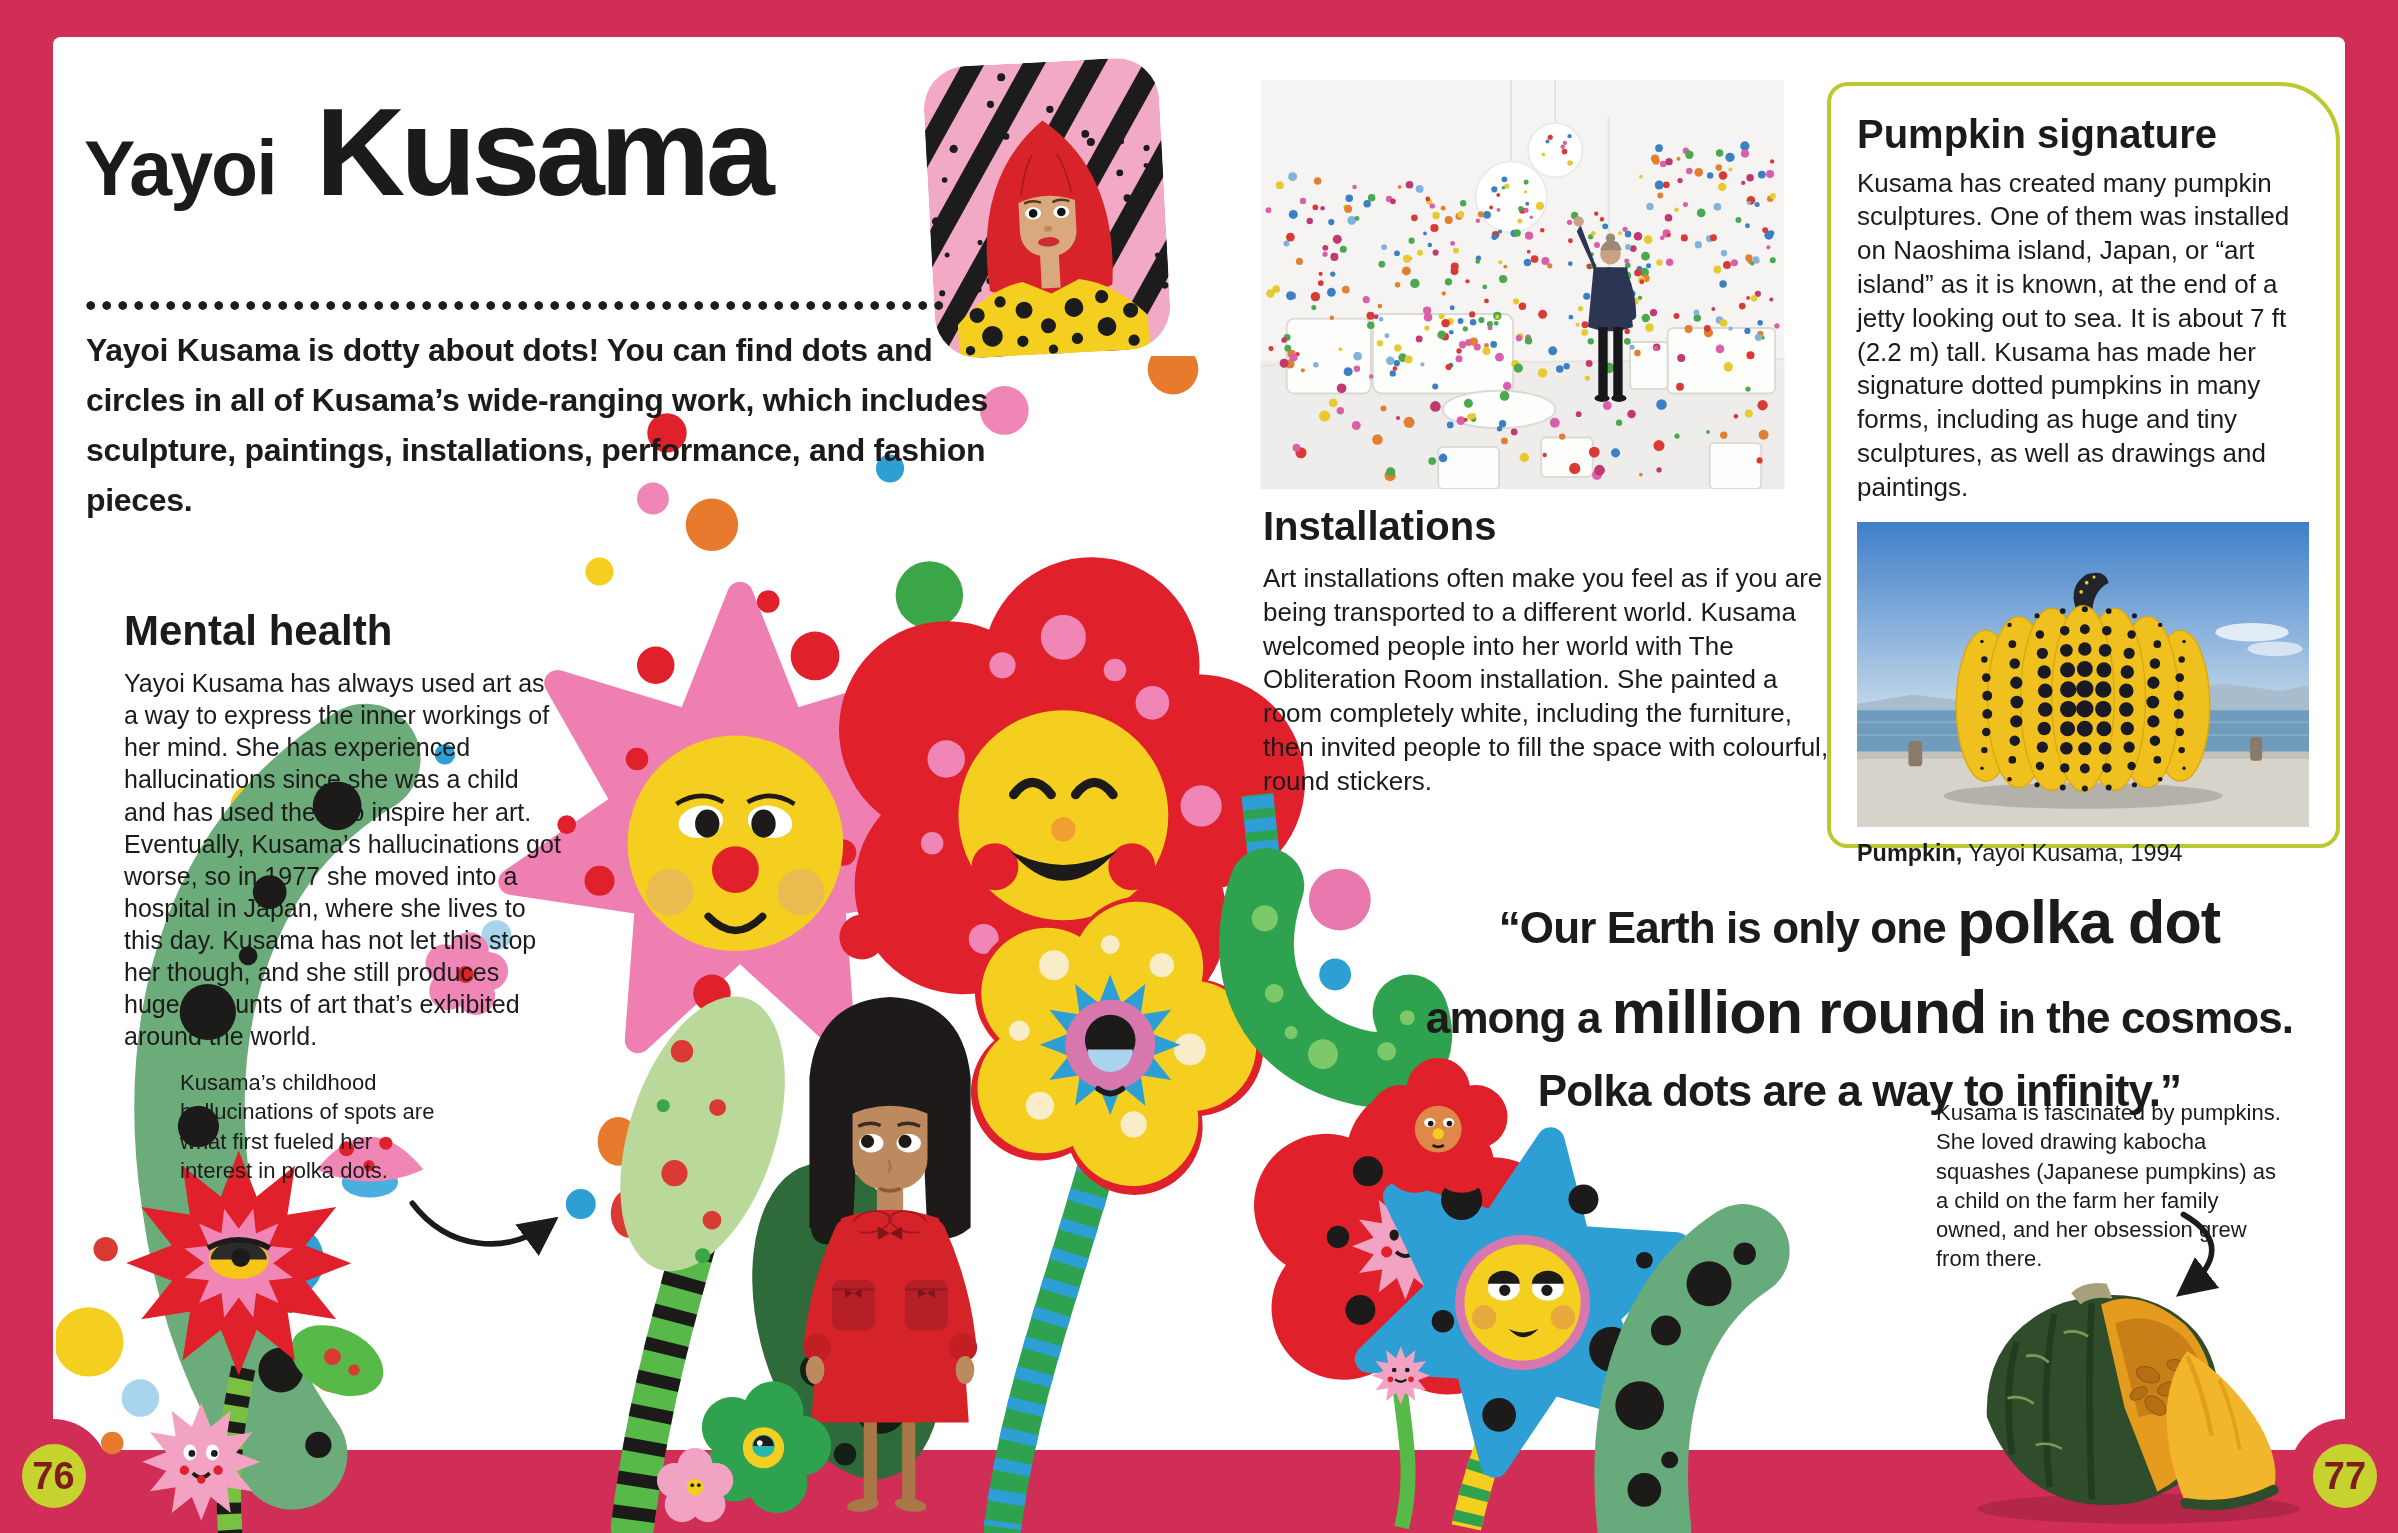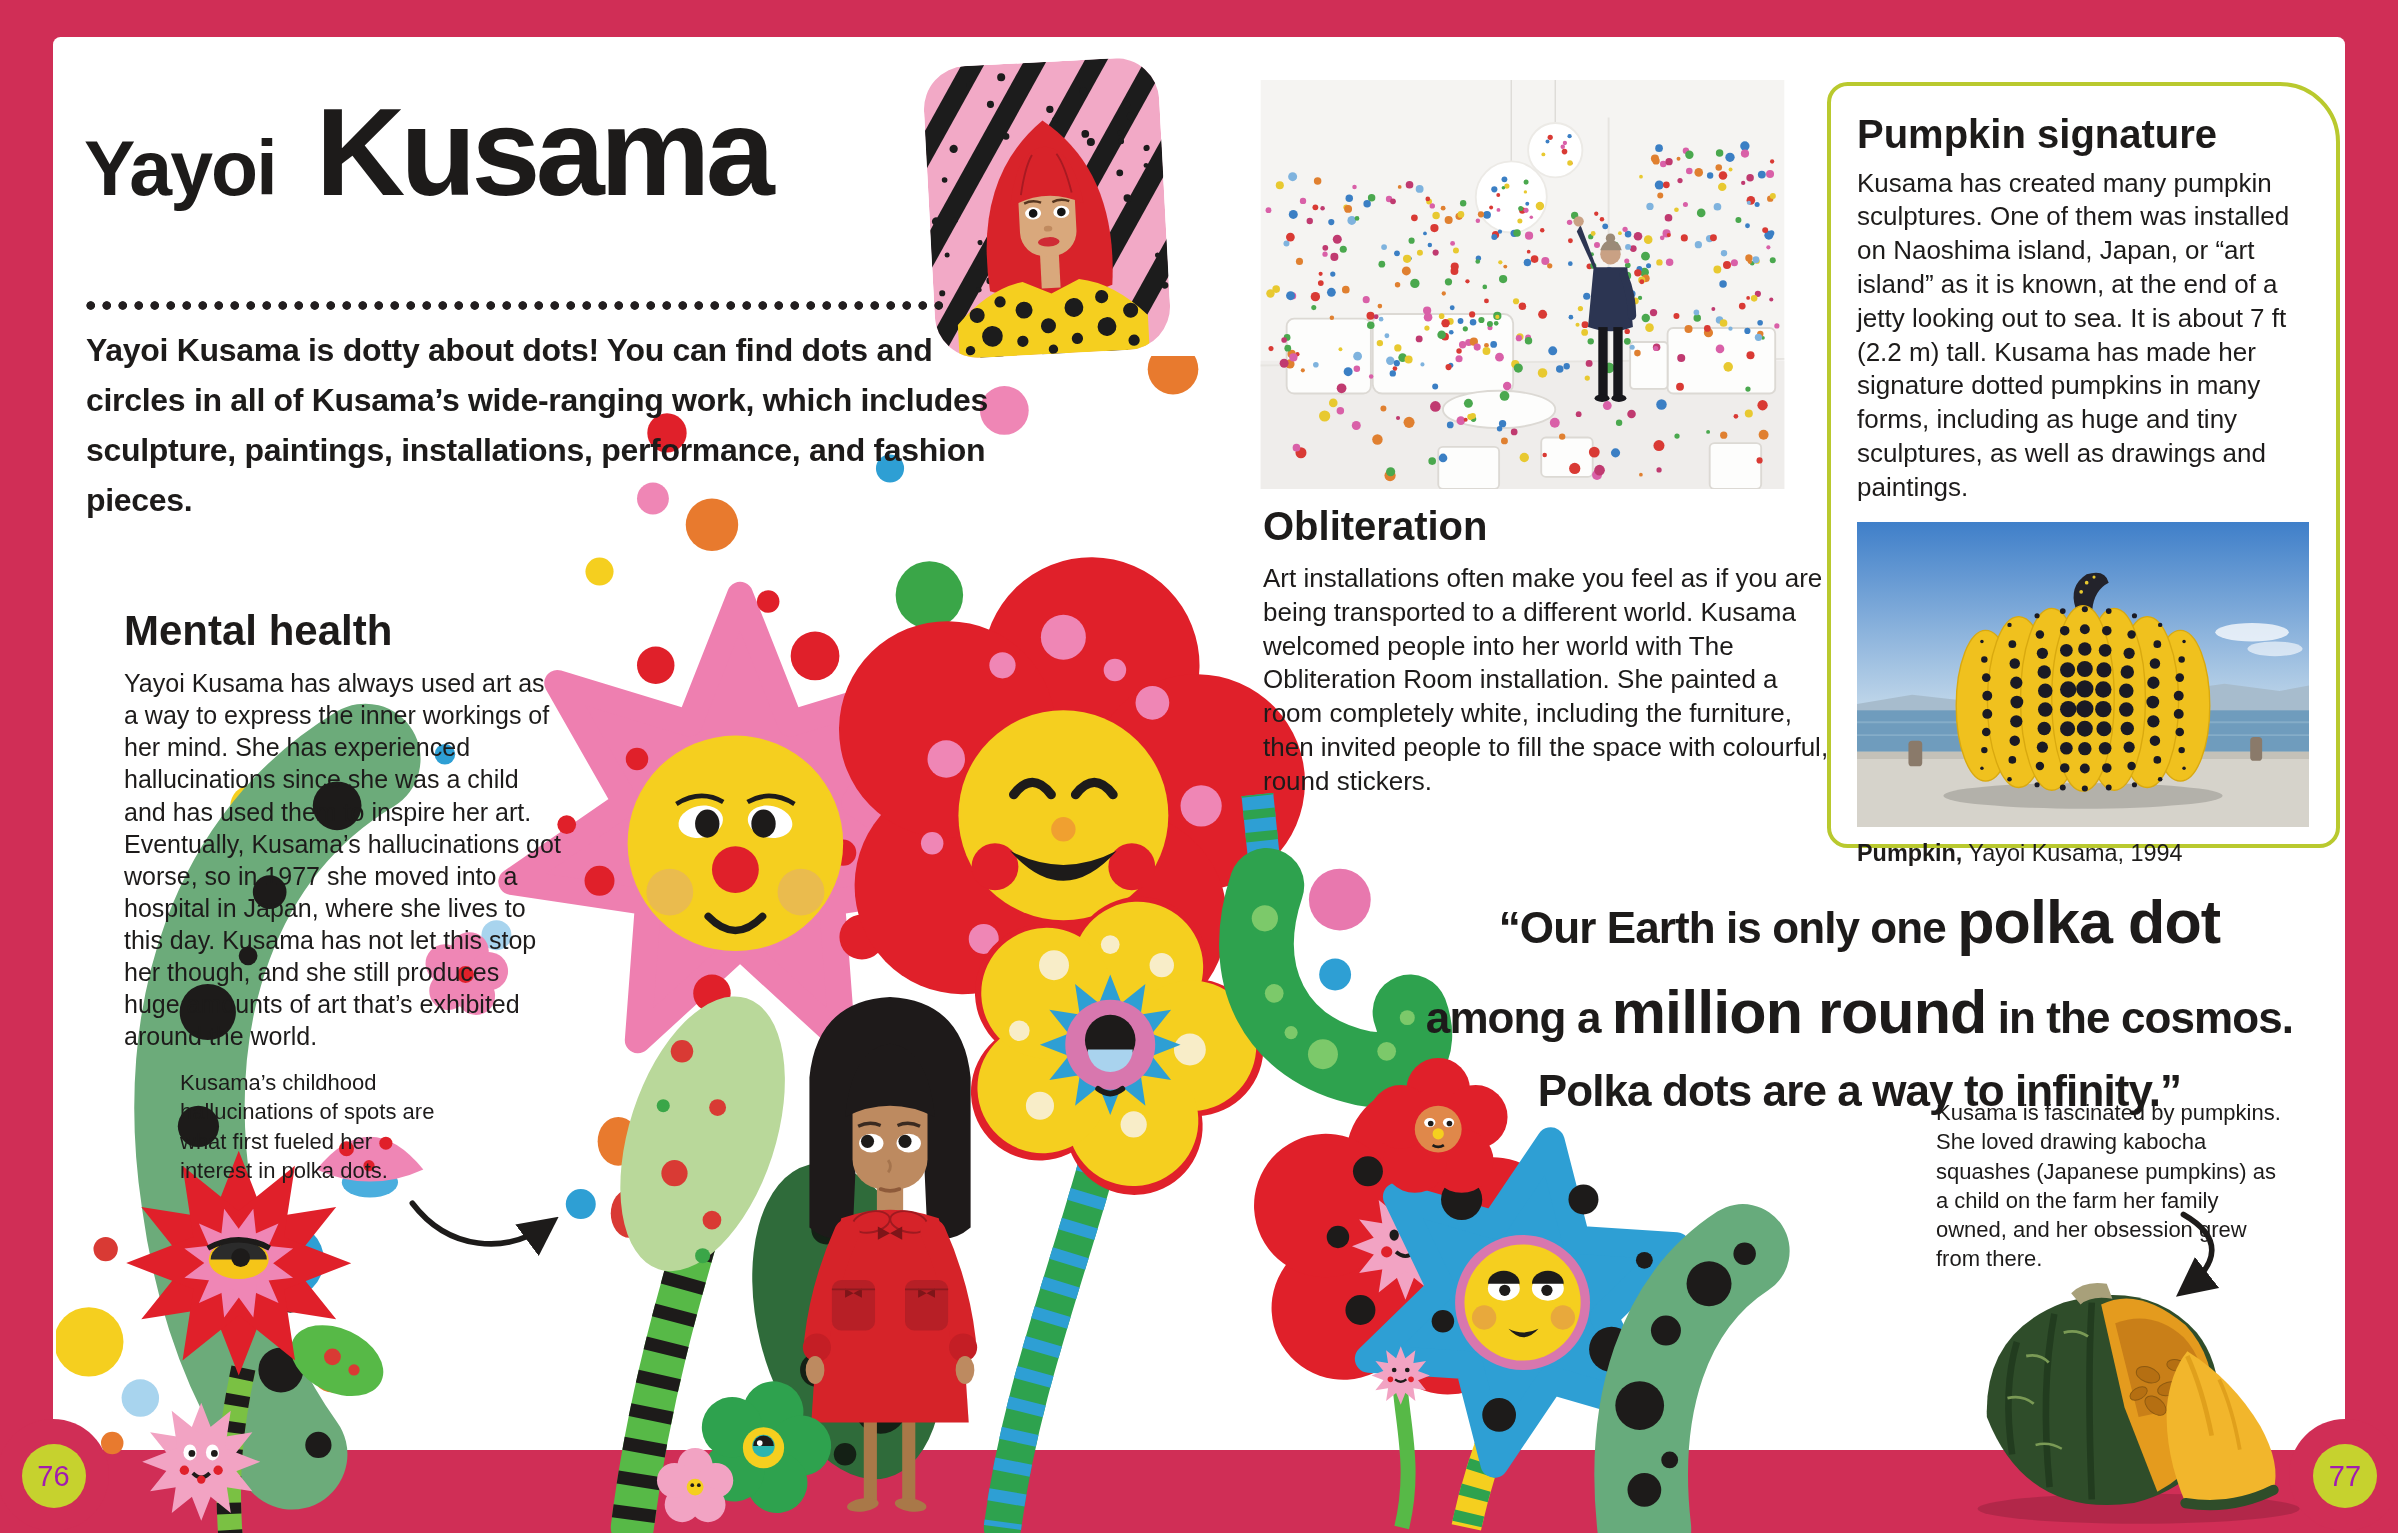--- a/index.html
+++ b/index.html
@@ -37,21 +37,21 @@
   .cap2{left:1936px;top:1098px;width:345px;z-index:6;font-size:22px;line-height:1.33}
   
   .room{left:1260px;top:80px;width:525px;height:409px;z-index:2}
   .portrait{left:929px;top:62px;width:236px;height:292px;z-index:2;transform:rotate(-3deg)}
   .illo{left:56px;top:356px;width:1743px;height:1178px;z-index:3;pointer-events:none}
   .squash{left:1951px;top:1267px;width:379px;height:267px;z-index:3}
   .arrows{left:0;top:0;width:2399px;height:1534px;z-index:6;pointer-events:none}
   
   .notch{width:112px;height:112px;border-radius:50%;background:#d02e56;z-index:4}
   .badge{width:64px;height:64px;border-radius:50%;background:#c6d22e;z-index:5;
-         display:flex;align-items:center;justify-content:center;font-size:29px;font-weight:400;color:#a21caf}
+         display:flex;align-items:center;justify-content:center;font-size:38px;font-weight:700;color:#7f1d1d}
   .notch.l{left:-2.8px;top:1419px}.notch.r{left:2289px;top:1419px}
   .badge.l{left:21.5px;top:1444px}.badge.r{left:2313px;top:1444px}
 </style>
 </head>
 <body>
 
 <div id="stage">
 
   <div class="abs sheet"></div>
 
@@ -59,21 +59,21 @@
     <span class="first">Yayoi</span>
     <span class="last">Kusama</span>
   </div>
   <div class="abs dotline"></div>
   <div class="abs intro">Yayoi Kusama is dotty about dots! You can find dots and circles in all of Kusama’s wide-ranging work, which includes sculpture, paintings, installations, performance, and fashion pieces.</div>
 
   <div class="abs mh-head">Mental health</div>
   <div class="abs mh-body">Yayoi Kusama has always used art as a way to express the inner workings of her mind. She has experienced hallucinations since she was a child and has used them to inspire her art. Eventually, Kusama’s hallucinations got worse, so in 1977 she moved into a hospital in Japan, where she lives to this day. Kusama has not let this stop her though, and she still produces huge amounts of art that’s exhibited around the world.</div>
   <div class="abs cap1">Kusama’s childhood hallucinations of spots are what first fueled her interest in polka dots.</div>
 
-  <div class="abs inst-head">Obliteration</div>
+  <div class="abs inst-head">Installations</div>
   <div class="abs inst-body">Art installations often make you feel as if you are being transported to a different world. Kusama welcomed people into her world with The Obliteration Room installation. She painted a room completely white, including the furniture, then invited people to fill the space with colourful, round stickers.</div>
 
   <svg class="abs portrait" viewBox="0 0 250 310">
     <defs>
         <clipPath id="pclip">
           <rect x="0" y="0" width="250" height="310" rx="46"></rect>
         </clipPath>
       </defs>
     <g clip-path="url(#pclip)">
       <rect width="250" height="310" fill="#f2a9c6"></rect>

